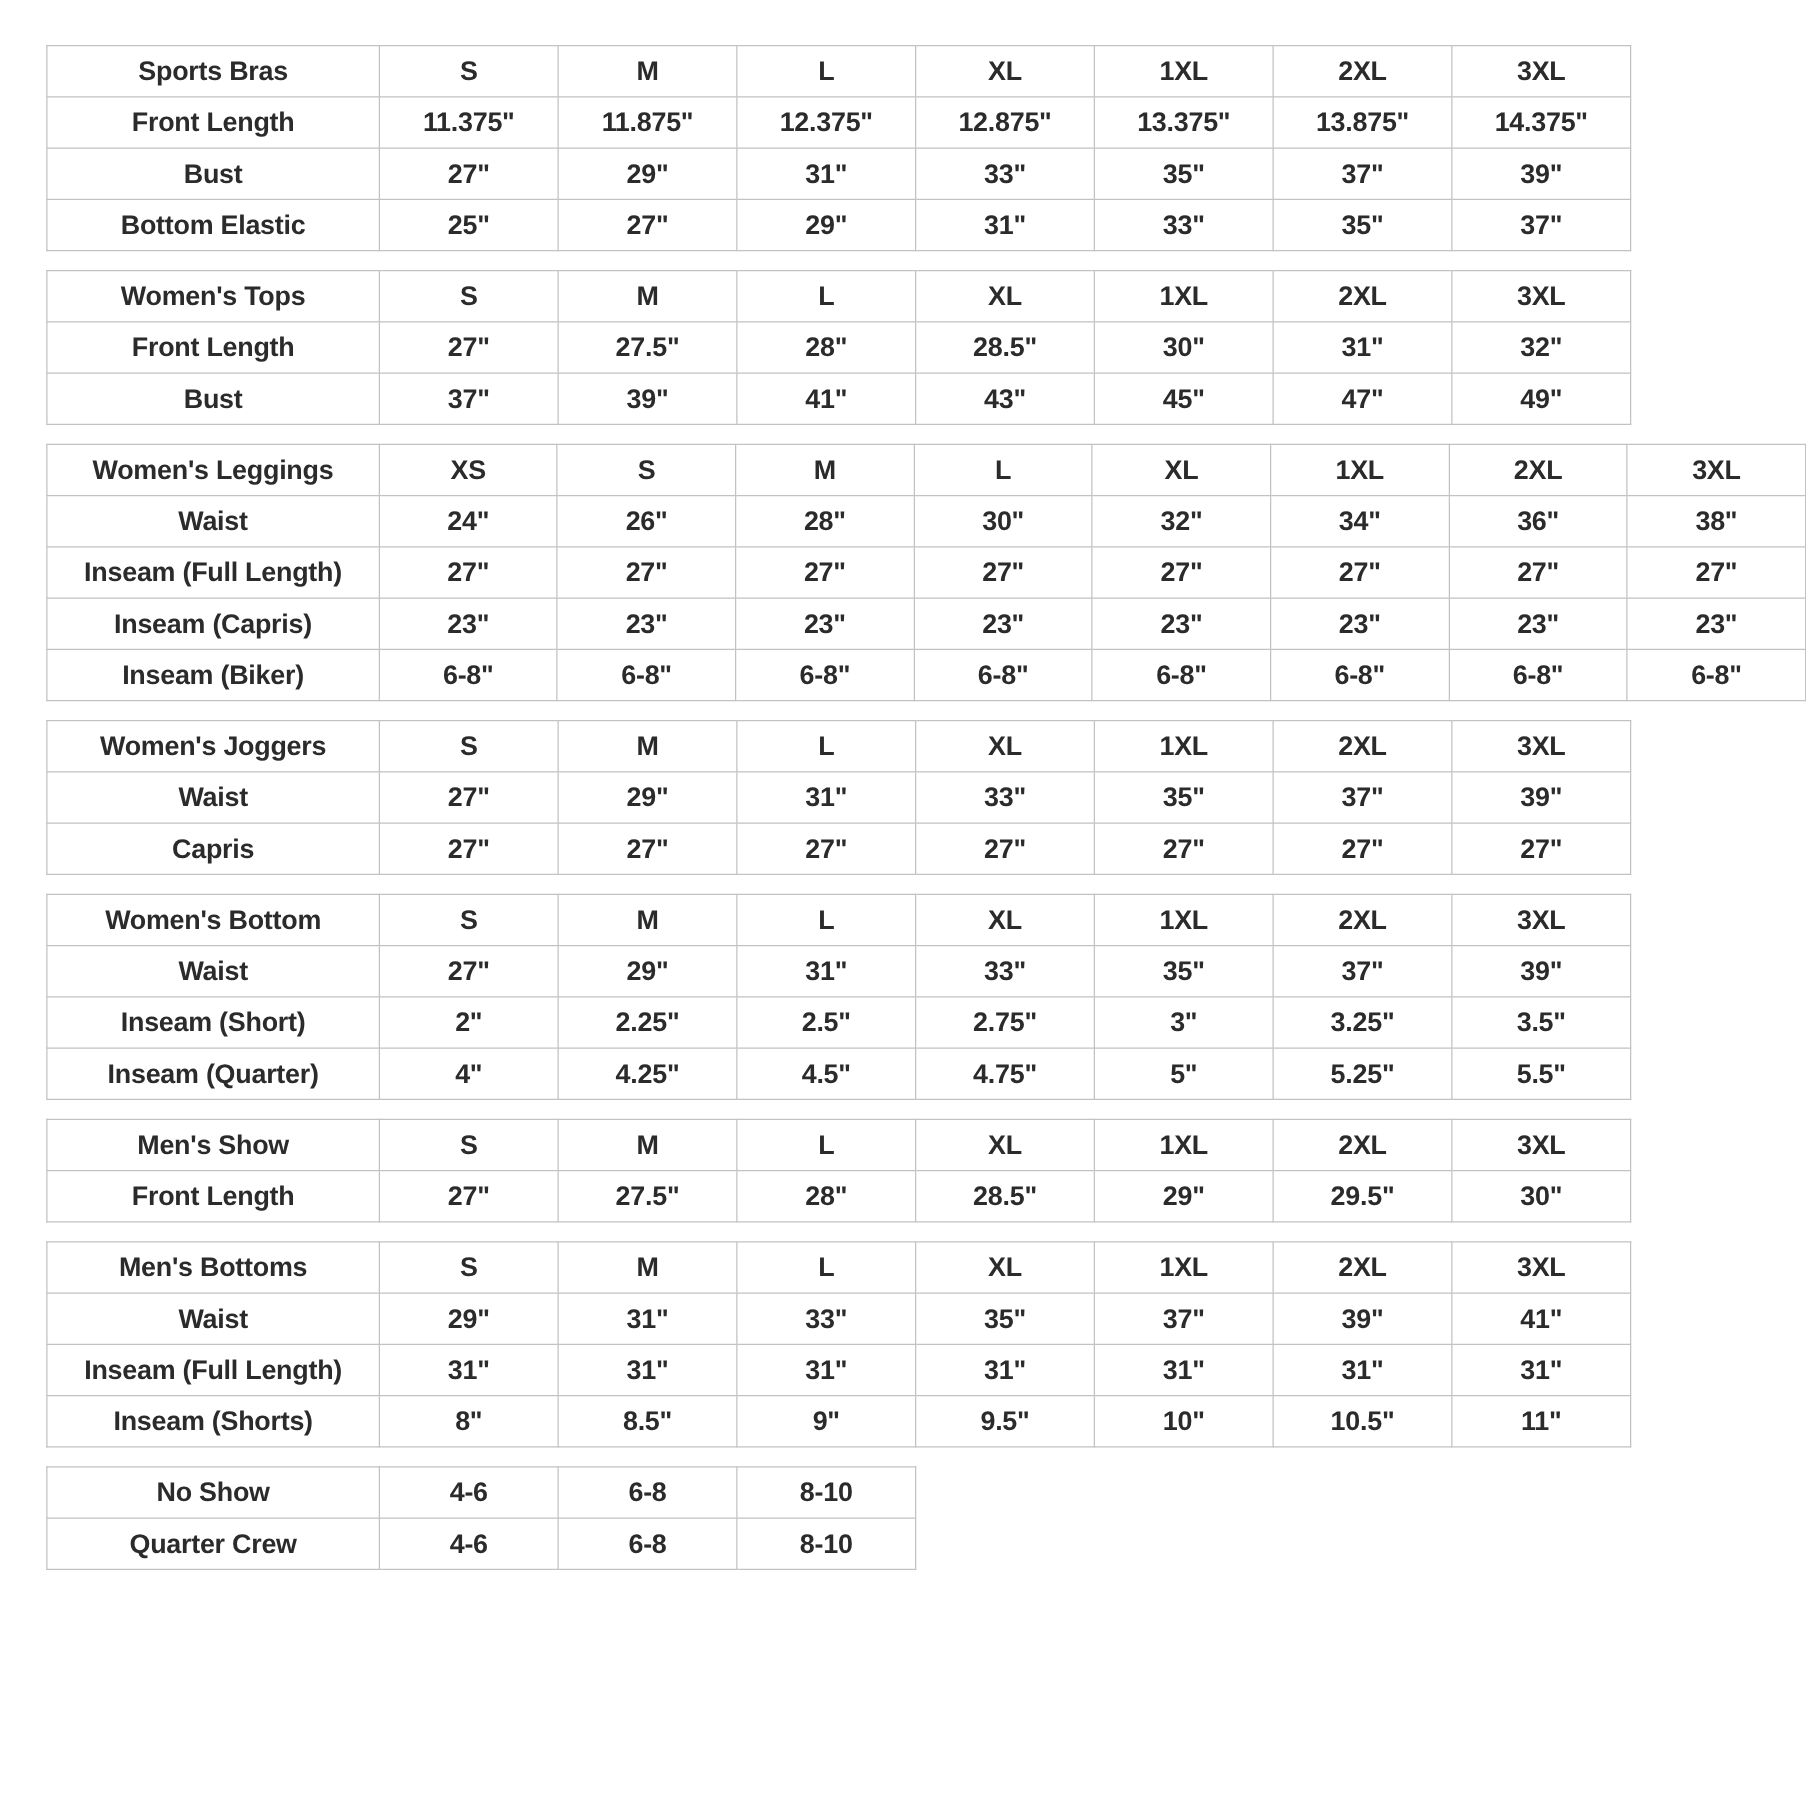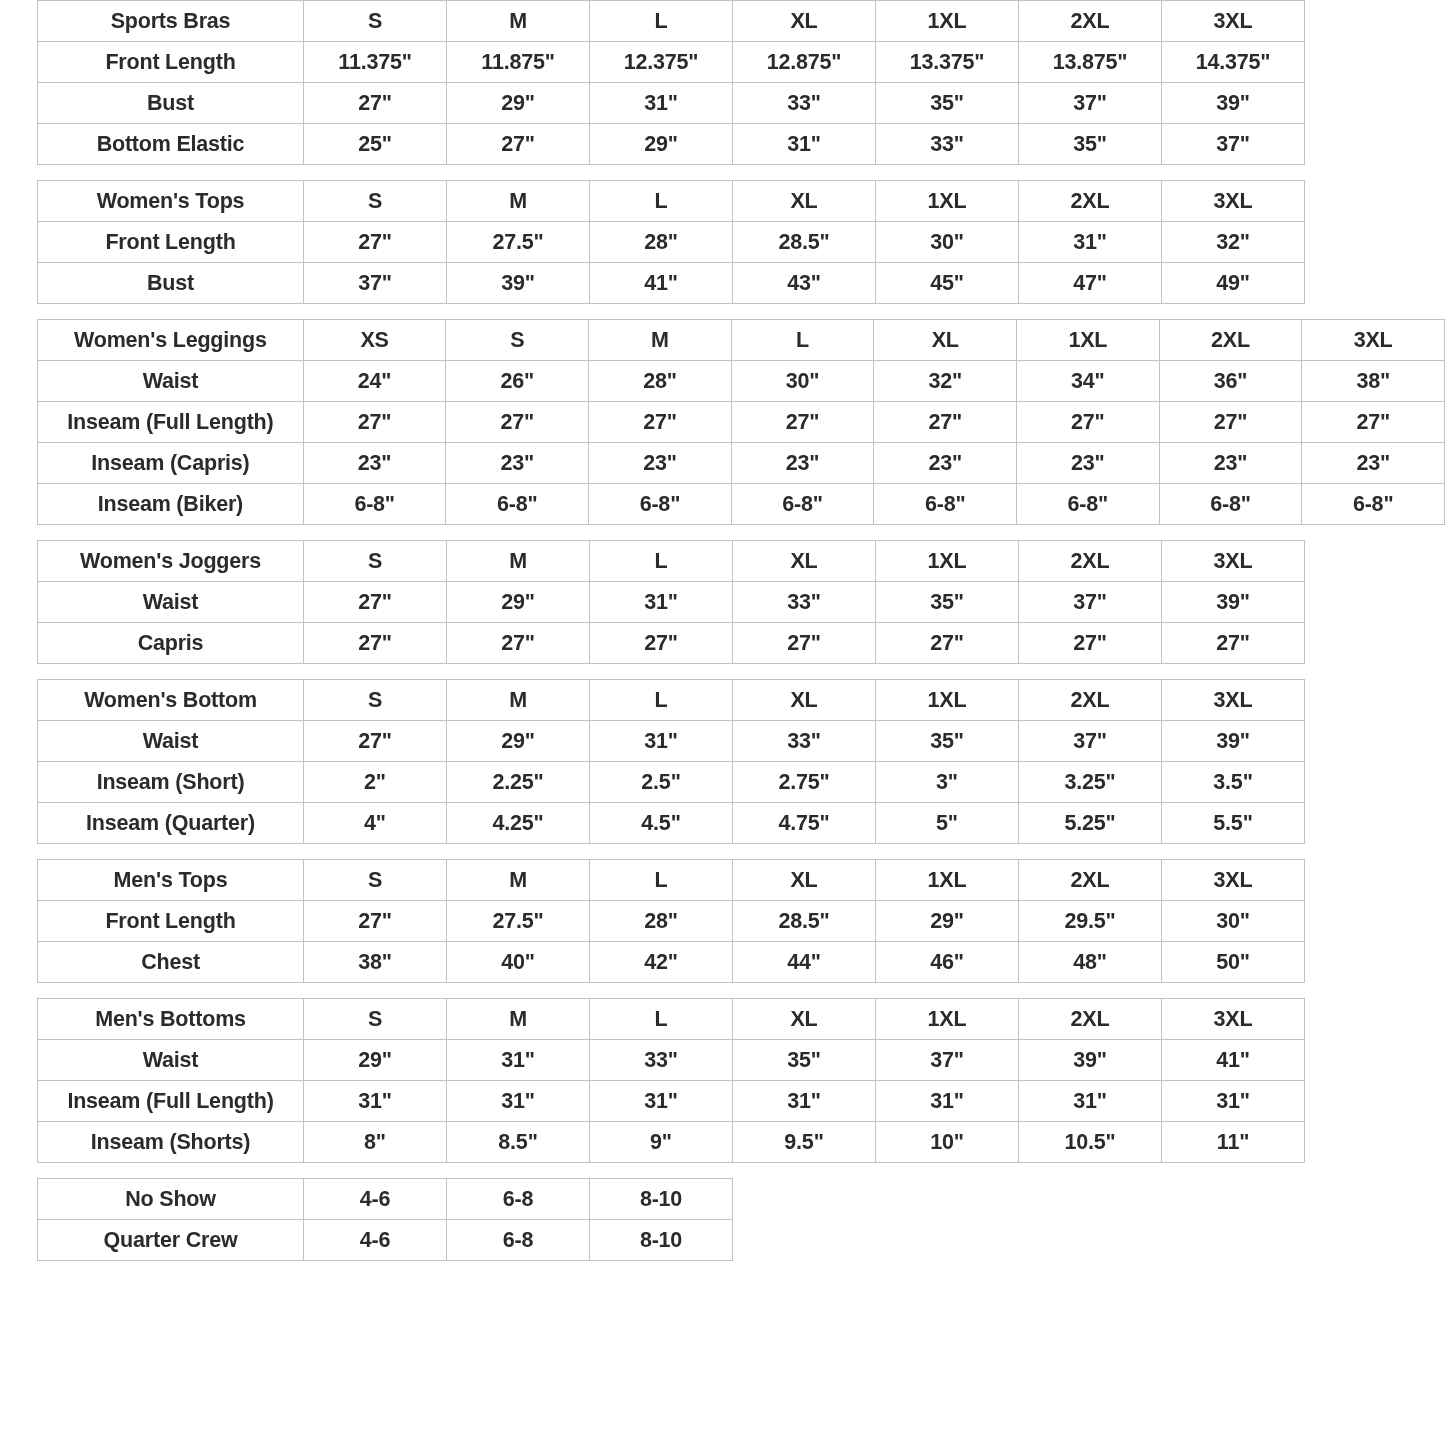--- a/index.html
+++ b/index.html
@@ -14,20 +14,21 @@
     -webkit-font-smoothing: antialiased;
   }
   #page {
     position: relative;
     width: 1445px;
     height: 1445px;
     padding: 0;
     box-sizing: border-box;
   }
   .charts {
+    padding-top: 36px;
     padding-left: 37px;
   }
   table.size-table {
     border-collapse: collapse;
     table-layout: fixed;
     margin: 0 0 15px 0;
     background: #ffffff;
   }
   table.size-table td {
     border: 1px solid #c2c2c2;
@@ -272,48 +273,38 @@
             <td class="sizecol">4.75"</td>
             <td class="sizecol">5"</td>
             <td class="sizecol">5.25"</td>
             <td class="sizecol">5.5"</td>
           </tr>
         </tbody>
       </table>
       <table class="size-table">
         <tbody>
           <tr class="header-row">
-            <td class="rowlabel">Men's Tops</td>
+            <td class="rowlabel">Men's Show</td>
             <td class="sizecol">S</td>
             <td class="sizecol">M</td>
             <td class="sizecol">L</td>
             <td class="sizecol">XL</td>
             <td class="sizecol">1XL</td>
             <td class="sizecol">2XL</td>
             <td class="sizecol">3XL</td>
           </tr>
           <tr>
             <td class="rowlabel">Front Length</td>
             <td class="sizecol">27"</td>
             <td class="sizecol">27.5"</td>
             <td class="sizecol">28"</td>
             <td class="sizecol">28.5"</td>
             <td class="sizecol">29"</td>
             <td class="sizecol">29.5"</td>
             <td class="sizecol">30"</td>
-          </tr>
-          <tr>
-            <td class="rowlabel">Chest</td>
-            <td class="sizecol">38"</td>
-            <td class="sizecol">40"</td>
-            <td class="sizecol">42"</td>
-            <td class="sizecol">44"</td>
-            <td class="sizecol">46"</td>
-            <td class="sizecol">48"</td>
-            <td class="sizecol">50"</td>
           </tr>
         </tbody>
       </table>
       <table class="size-table">
         <tbody>
           <tr class="header-row">
             <td class="rowlabel">Men's Bottoms</td>
             <td class="sizecol">S</td>
             <td class="sizecol">M</td>
             <td class="sizecol">L</td>

